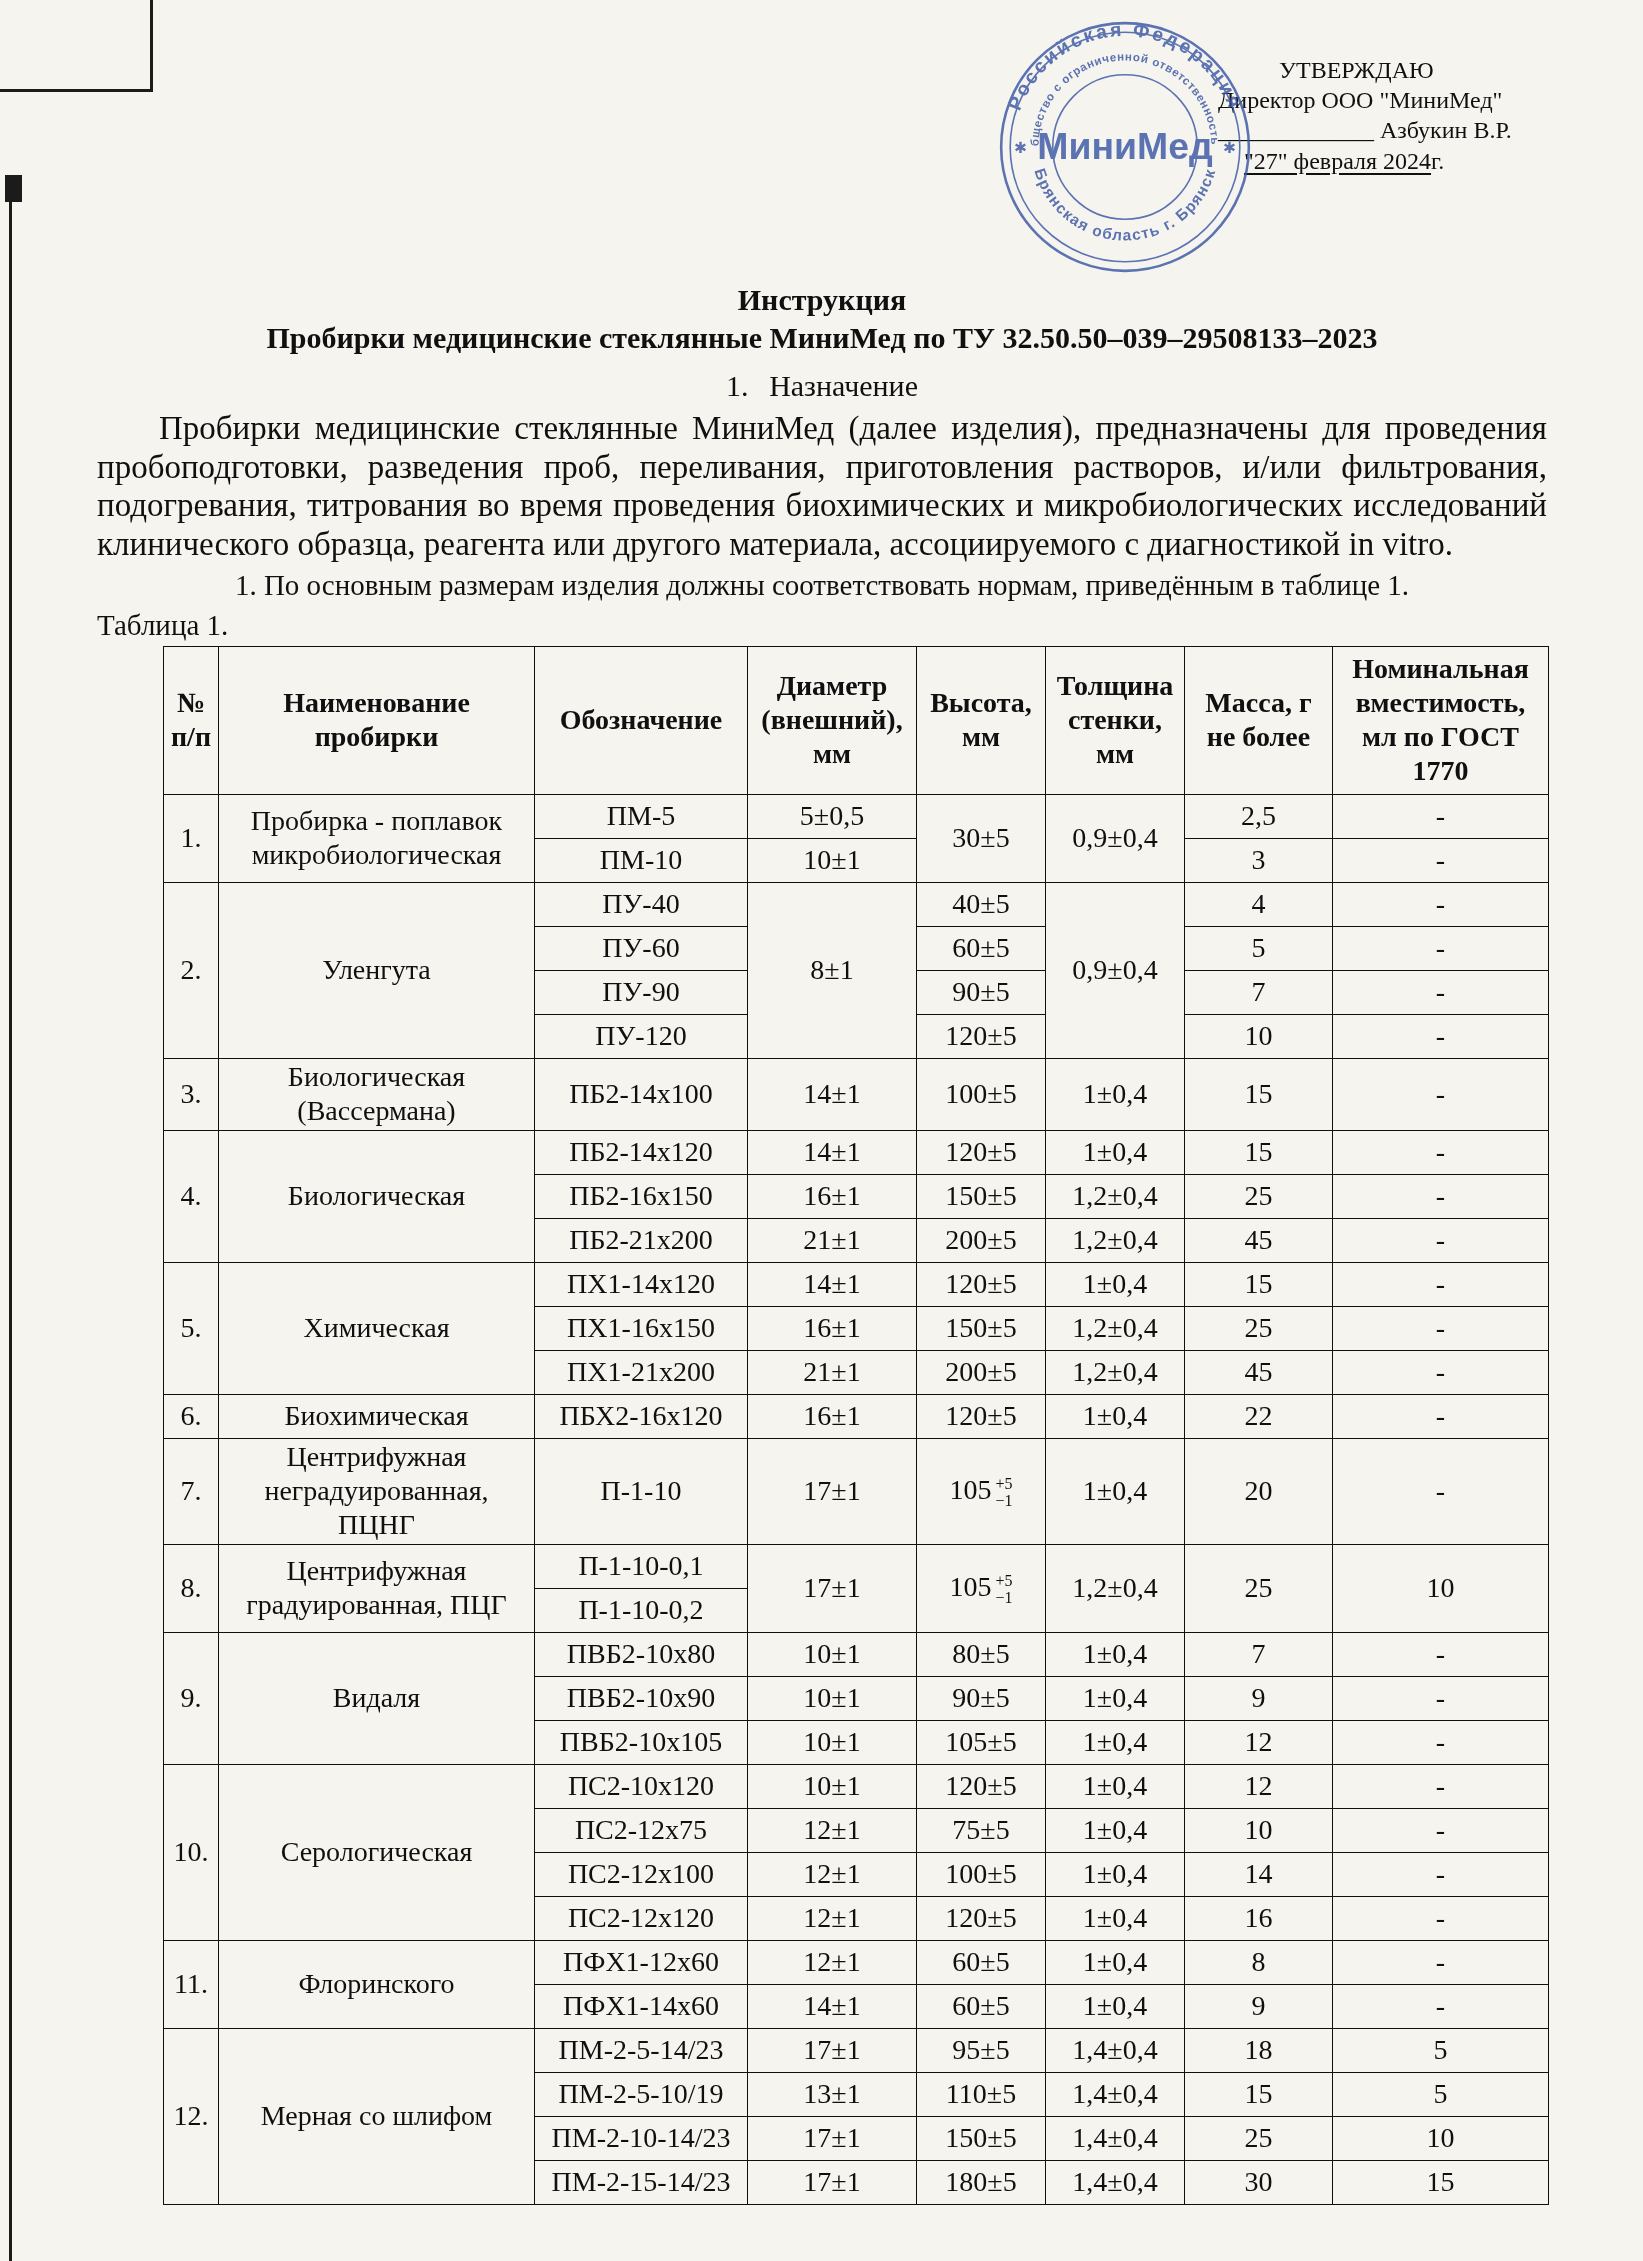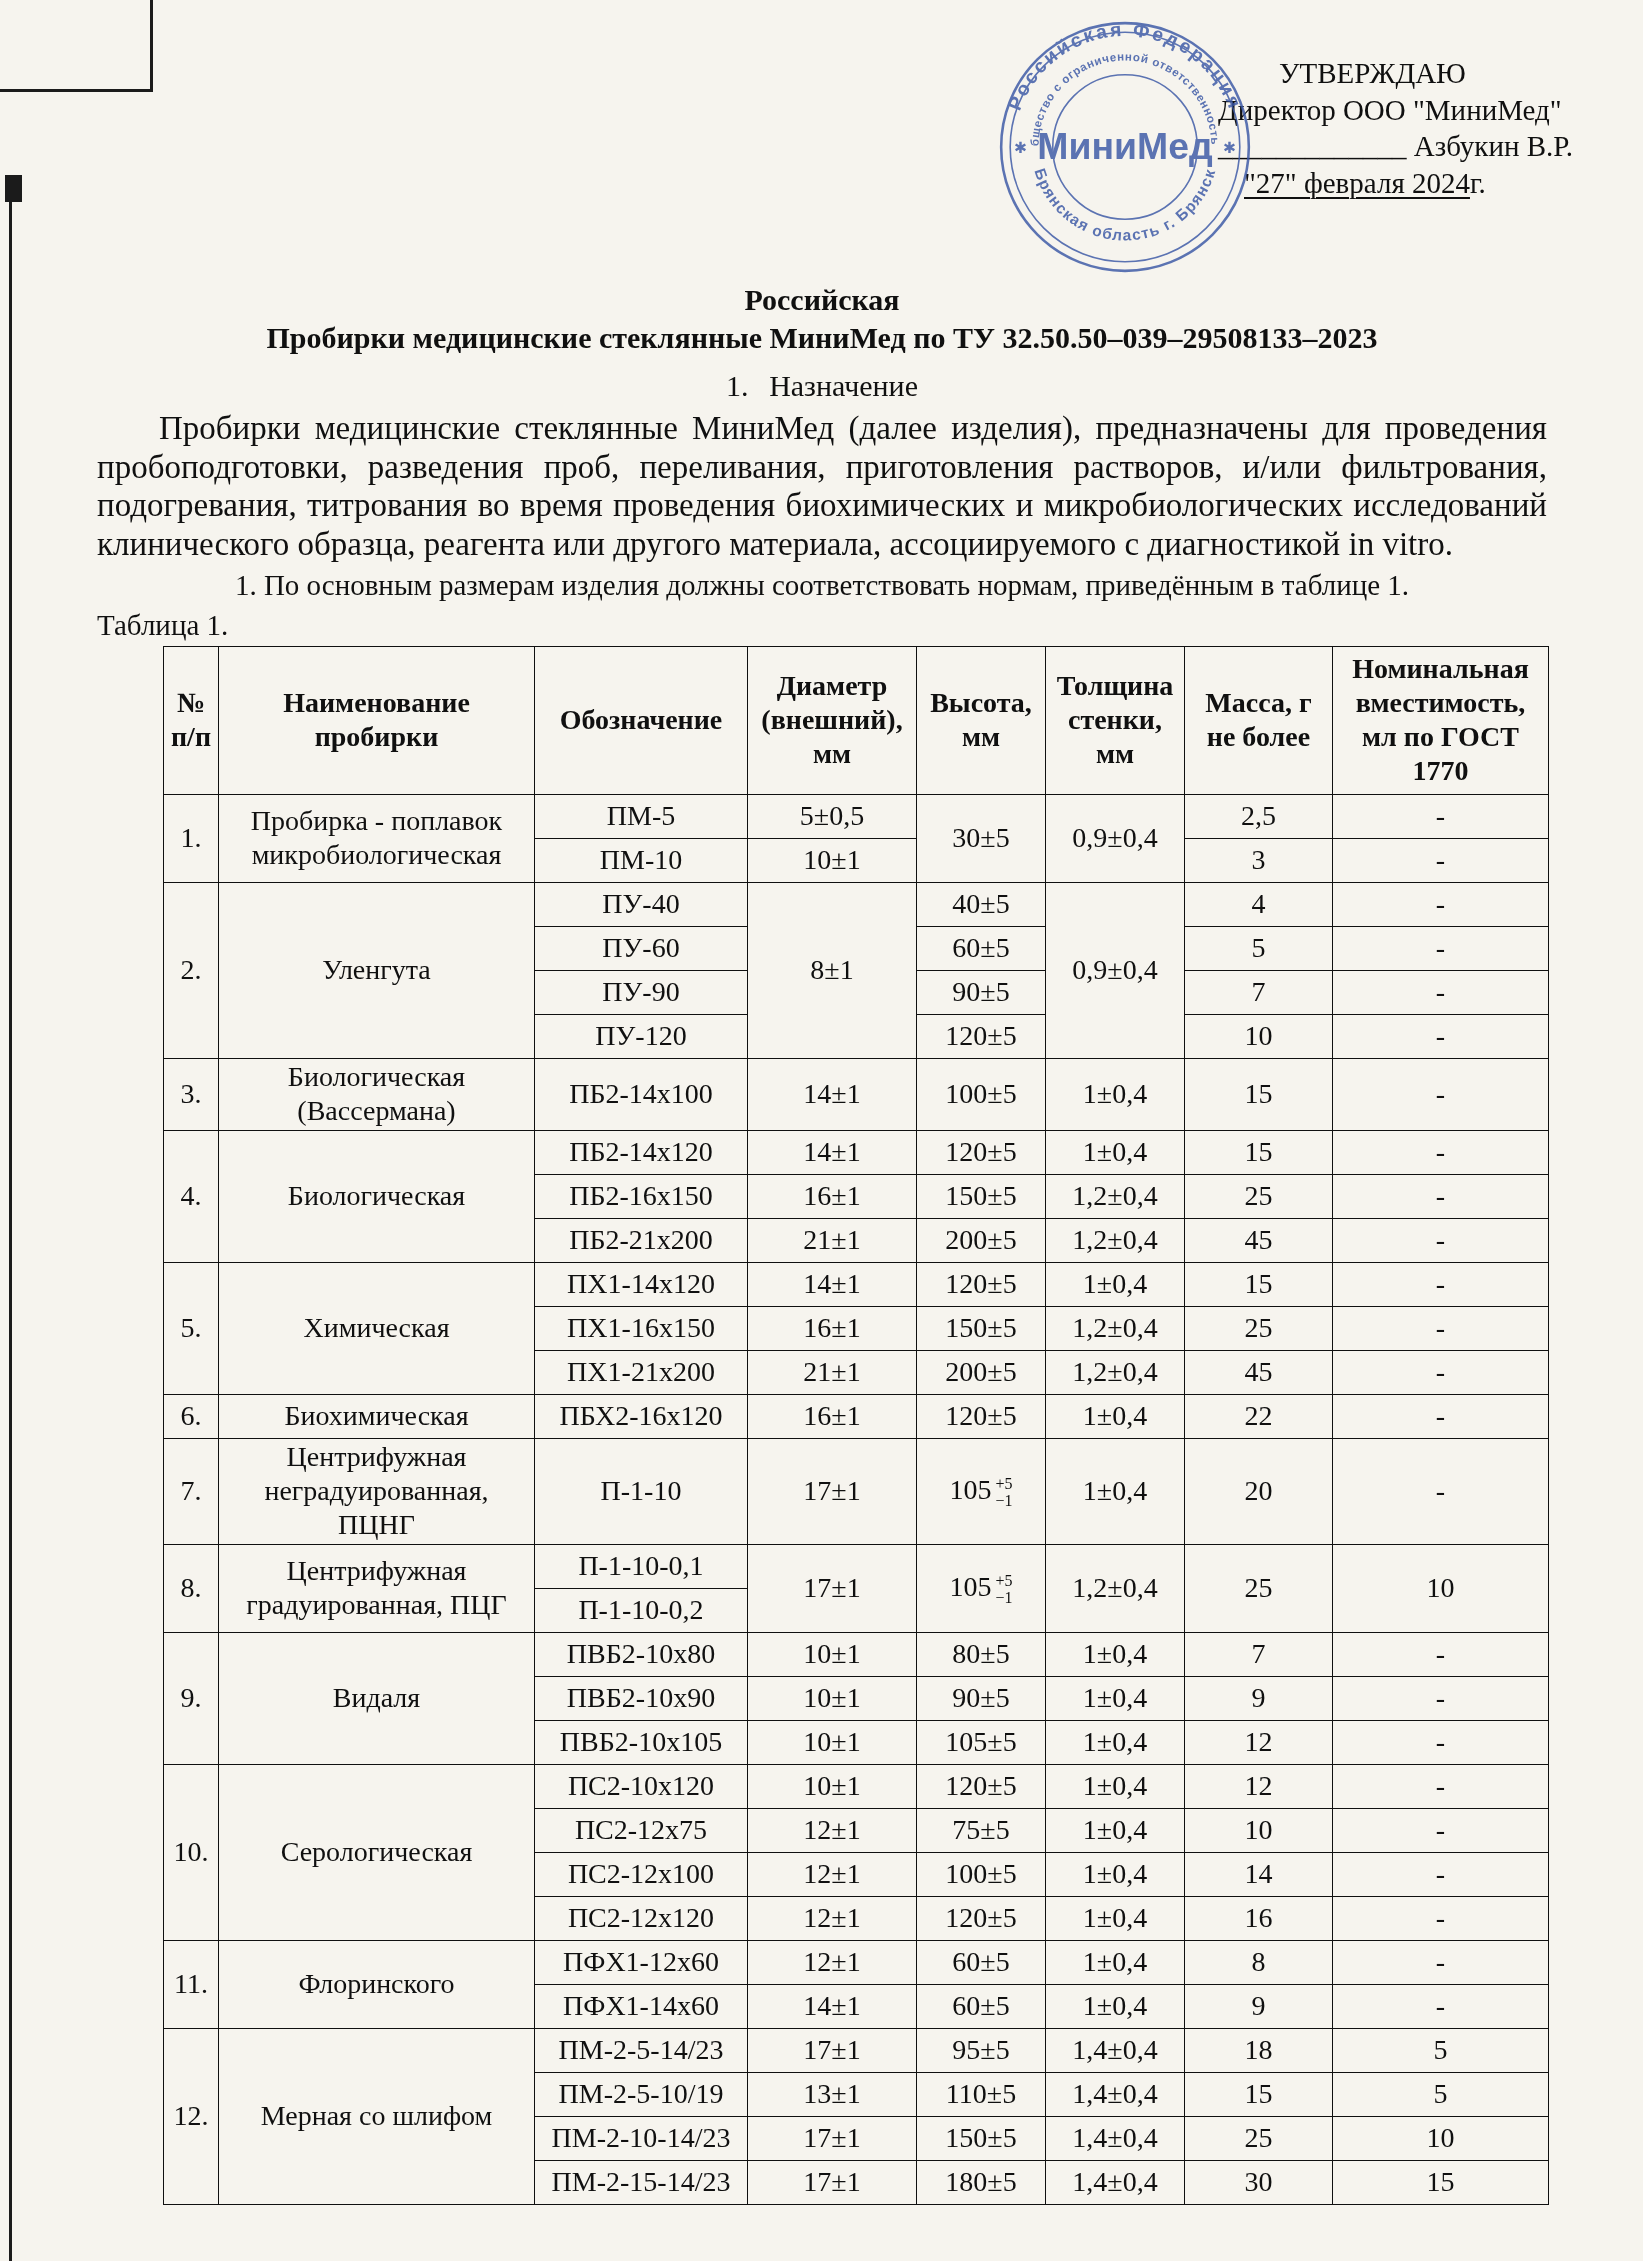--- a/index.html
+++ b/index.html
@@ -19,21 +19,21 @@
   
   .artifact { position:absolute; background:#1b1b1b; }
   .art-corner-h { left:0; top:89px; width:150px; height:3.2px; }
   .art-corner-v { left:150px; top:0; width:3.2px; height:92px; }
   .art-edge-v { left:9px; top:193px; width:3.2px; height:2068px; }
   .art-edge-blob { left:5.2px; top:175px; width:17px; height:27px; }
 
   .content { position:relative; margin-left:97px; width:1450px; }
 
   
-  .approval { position:absolute; left:1121px; top:55px; font-size:29px; line-height:1.26; white-space:nowrap; }
+  .approval { position:absolute; left:1121px; top:55px; font-size:24px; line-height:1.26; white-space:nowrap; }
   .appr-first { padding-left:61px; }
   .appr-date  { padding-left:26px; }
   .date-u { text-decoration:underline; text-decoration-thickness:1.9px; text-underline-offset:3.9px; }
 
   
   .stamp { position:absolute; left:899px; top:18px; width:258px; height:258px; opacity:0.82; }
   .st-ring { fill:none; stroke:var(--stamp-color); stroke-width:4; }
   .st-ring.thin { stroke-width:2.5; }
   .st-arc { fill:var(--stamp-color); font-weight:bold; text-anchor:middle; font-family:"Liberation Sans","DejaVu Sans",sans-serif; }
   .st-top { font-size:30px; letter-spacing:4px; }
@@ -130,21 +130,21 @@
       <text class="st-arc st-top"><textPath href="#stArcTop" startOffset="50%">Российская Федерация</textPath></text>
       <text class="st-arc st-mid"><textPath href="#stArcMid" startOffset="50%">Общество с ограниченной ответственностью</textPath></text>
       <text class="st-arc st-bot"><textPath href="#stArcBot" startOffset="50%">Брянская область г. Брянск</textPath></text>
       <text x="200" y="218" class="st-center">МиниМед</text>
       <text x="38" y="210" class="st-star">✱</text>
       <text x="362" y="210" class="st-star">✱</text>
     </svg>
 
     <div class="spacer"></div>
 
-    <div class="title1">Российская</div>
+    <div class="title1">Инструкция</div>
     <div class="title2">Пробирки медицинские стеклянные МиниМед по ТУ 32.50.50–039–29508133–2023</div>
 
     <div class="sec-head">
       <span>1.</span><span class="sec-label">Назначение</span>
     </div>
 
     <div class="para">Пробирки медицинские стеклянные МиниМед (далее изделия), предназначены для проведения пробоподготовки, разведения проб, переливания, приготовления растворов, и/или фильтрования, подогревания, титрования во время проведения биохимических и микробиологических исследований клинического образца, реагента или другого материала, ассоциируемого с диагностикой in vitro.</div>
 
 
     <div class="intro">1. По основным размерам изделия должны соответствовать нормам, приведённым в таблице 1.</div>

